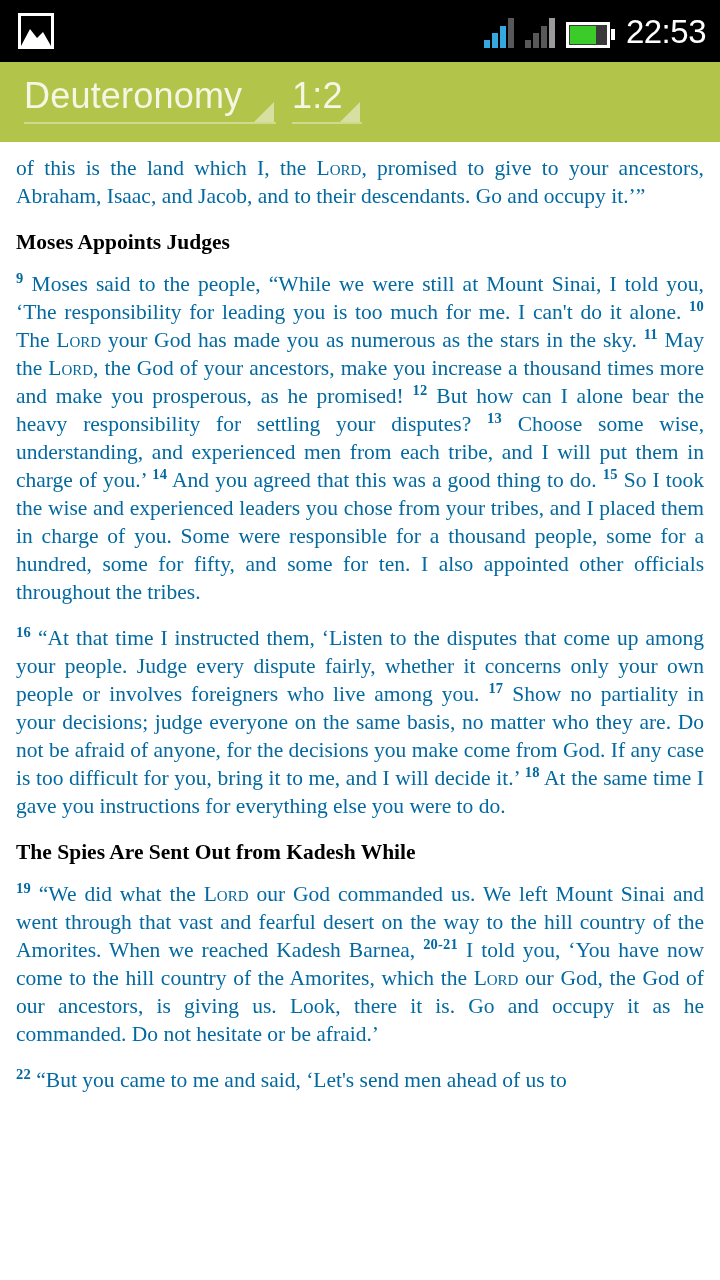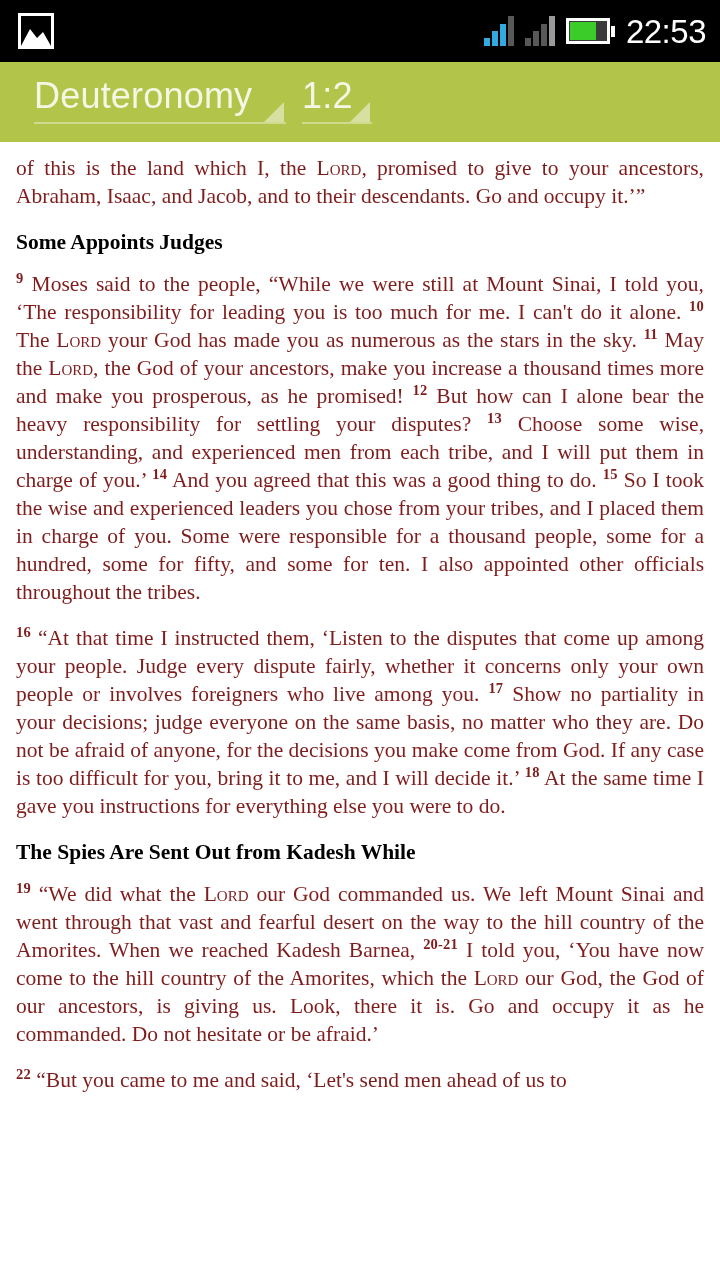--- a/index.html
+++ b/index.html
@@ -20,21 +20,21 @@
   }
   .status-left{ display:flex; align-items:center; gap:10px; }
   .photo-icon{
     width:36px; height:36px;
     border:3px solid #ffffff;
     background:#000000;
     position:relative; overflow:hidden;
   }
   .photo-icon svg{ position:absolute; left:0; bottom:0; }
   .status-right{
-    margin-left:auto; display:flex; align-items:center; gap:11px;
+    margin-left:auto; display:flex; align-items:flex-end; gap:11px;
   }
   .signal{ display:flex; align-items:flex-end; gap:2px; height:30px; }
   .signal i{ display:block; width:6px; border-radius:0; }
   .signal.active i:nth-child(1){ height:8px;  background:#33a9e0; }
   .signal.active i:nth-child(2){ height:15px; background:#33a9e0; }
   .signal.active i:nth-child(3){ height:22px; background:#33a9e0; }
   .signal.active i:nth-child(4){ height:30px; background:#585858; }
   .signal.idle i:nth-child(1){ height:8px;  background:#585858; }
   .signal.idle i:nth-child(2){ height:15px; background:#585858; }
   .signal.idle i:nth-child(3){ height:22px; background:#585858; }
@@ -56,21 +56,21 @@
     font-size:33px; line-height:1;
     letter-spacing:-0.5px;
     font-weight:300;
   }
 
   
   .actionbar{
     height:80px; width:720px;
     background:#b2c44a;
     display:flex; align-items:flex-start;
-    padding-left:34px;
+    padding-left:24px;
     position:relative;
   }
   .spinner{
     position:relative;
     height:56px;
     margin-top:6px;
     padding-right:18px;
     display:flex; align-items:center;
   }
   .spinner .label{
@@ -99,21 +99,21 @@
   .reader{
     width:720px;
     height:1138px;
     padding:12px 16px 0 16px;
     overflow:hidden;
     background:#ffffff;
   }
   .para{
     font-size:21.5px;
     line-height:28px;
-    color:#7f1d1d;
+    color:#0369a1;
     text-align:justify;
     text-justify:inter-word;
     margin-bottom:18px;
     hyphens:none;
   }
   .para.last{ margin-bottom:8px; }
   .heading{
     font-size:21.5px;
     font-weight:bold;
     color:#000000;
@@ -180,21 +180,21 @@
   </div>
 
 </div>
 
 <div class="reader">
 
   <p class="para">
     <span>of this is the land which I, the </span><span class="smallcaps">Lord</span><span>, promised to give to your ancestors, Abraham, Isaac, and Jacob, and to their descendants. Go and occupy it.’”</span>
   </p>
 
-  <h2 class="heading">Some Appoints Judges</h2>
+  <h2 class="heading">Moses Appoints Judges</h2>
 
   <p class="para">
     <span class="vnum">9</span> <span>Moses said to the people, “While we were still at Mount Sinai, I told you, ‘The responsibility for leading you is too much for me. I can't do it alone. </span><span class="vnum">10</span> <span>The </span><span class="smallcaps">Lord</span><span> your God has made you as numerous as the stars in the sky. </span><span class="vnum">11</span> <span>May the </span><span class="smallcaps">Lord</span><span>, the God of your ancestors, make you increase a thousand times more and make you prosperous, as he promised! </span><span class="vnum">12</span> <span>But how can I alone bear the heavy responsibility for settling your disputes? </span><span class="vnum">13</span> <span>Choose some wise, understanding, and experienced men from each tribe, and I will put them in charge of you.’ </span><span class="vnum">14</span> <span>And you agreed that this was a good thing to do. </span><span class="vnum">15</span> <span>So I took the wise and experienced leaders you chose from your tribes, and I placed them in charge of you. Some were responsible for a thousand people, some for a hundred, some for fifty, and some for ten. I also appointed other officials throughout the tribes.</span>
   </p>
 
   <p class="para">
     <span class="vnum">16</span> <span>“At that time I instructed them, ‘Listen to the disputes that come up among your people. Judge every dispute fairly, whether it concerns only your own people or involves foreigners who live among you. </span><span class="vnum">17</span> <span>Show no partiality in your decisions; judge everyone on the same basis, no matter who they are. Do not be afraid of anyone, for the decisions you make come from God. If any case is too difficult for you, bring it to me, and I will decide it.’ </span><span class="vnum">18</span> <span>At the same time I gave you instructions for everything else you were to do.</span>
   </p>
 
   <h2 class="heading">The Spies Are Sent Out from Kadesh While</h2>

